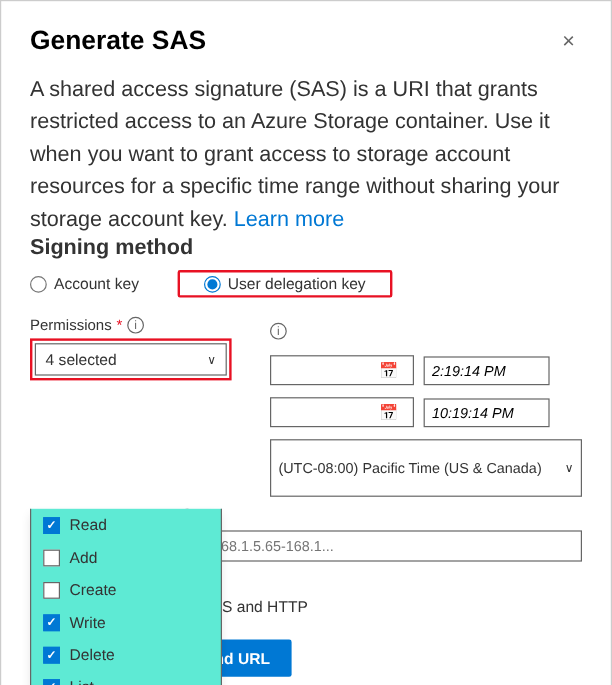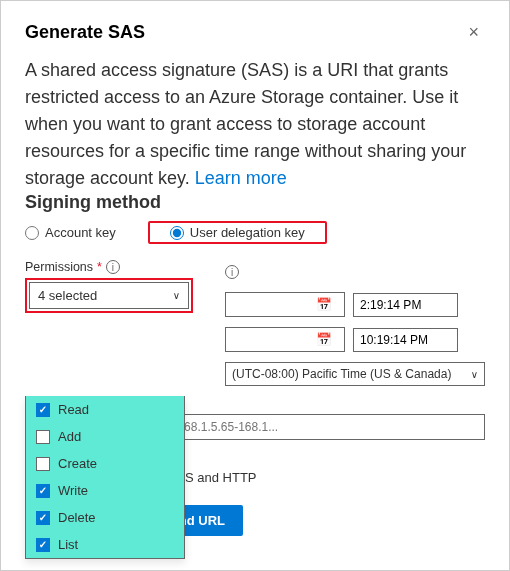--- a/index.html
+++ b/index.html
@@ -18,21 +18,21 @@
       padding: 20px 24px 24px 24px;
       position: relative;
     }
     .dialog-header {
       display: flex;
       justify-content: space-between;
       align-items: center;
       margin-bottom: 14px;
     }
     .dialog-title {
-      font-size: 18px;
+      font-size: 22px;
       font-weight: 600;
       color: #000;
     }
     .close-btn {
       background: none;
       border: none;
       font-size: 18px;
       cursor: pointer;
       color: #666;
       padding: 2px 6px;
@@ -184,26 +184,27 @@
       color: #666;
       font-size: 13px;
       cursor: pointer;
     }
     .time-input {
       border: 1px solid #666;
       padding: 4px 6px;
       font-size: 12px;
       width: 105px;
       outline: none;
+      font-style: italic;
     }
     .timezone-select-wrap {
       display: flex;
       align-items: center;
       border: 1px solid #666;
-      padding: 4px 6px;
+      padding: 16px 6px;
       background: #fff;
       cursor: pointer;
       width: 100%;
       margin-bottom: 10px;
     }
     .timezone-label {
       flex: 1;
       font-size: 12px;
       color: #333;
     }

